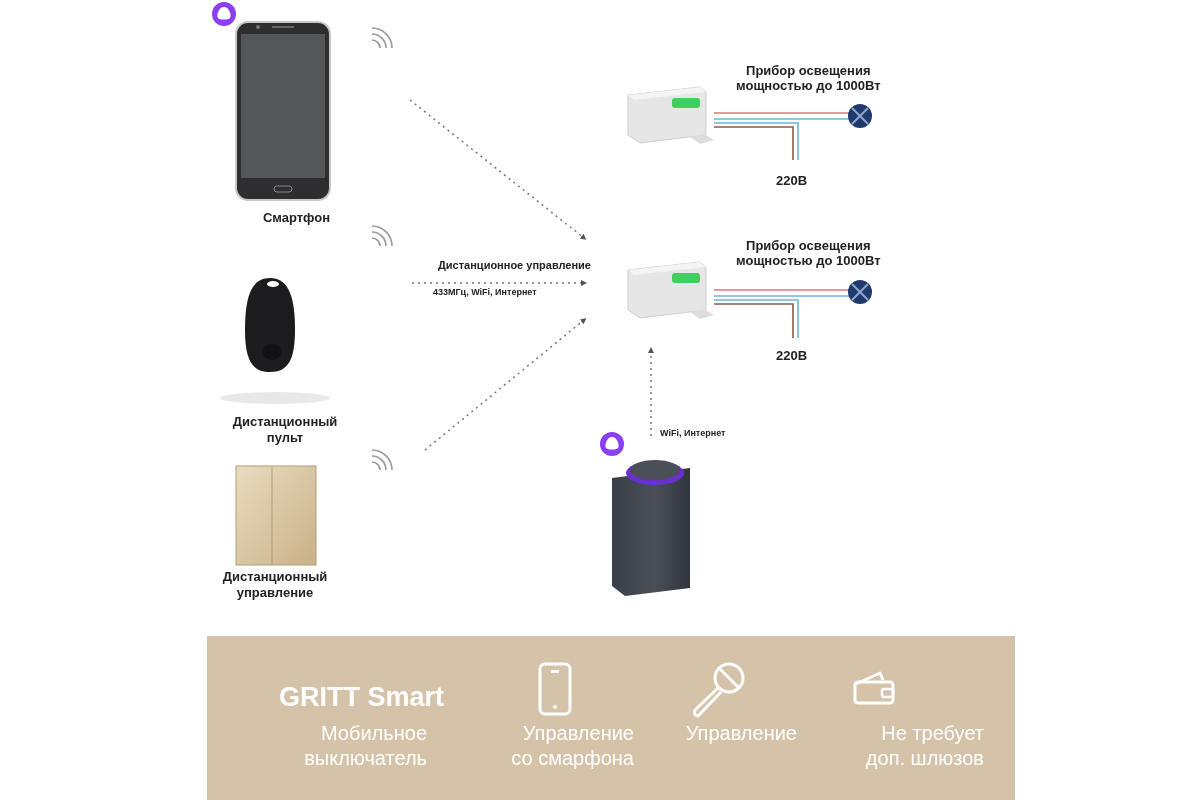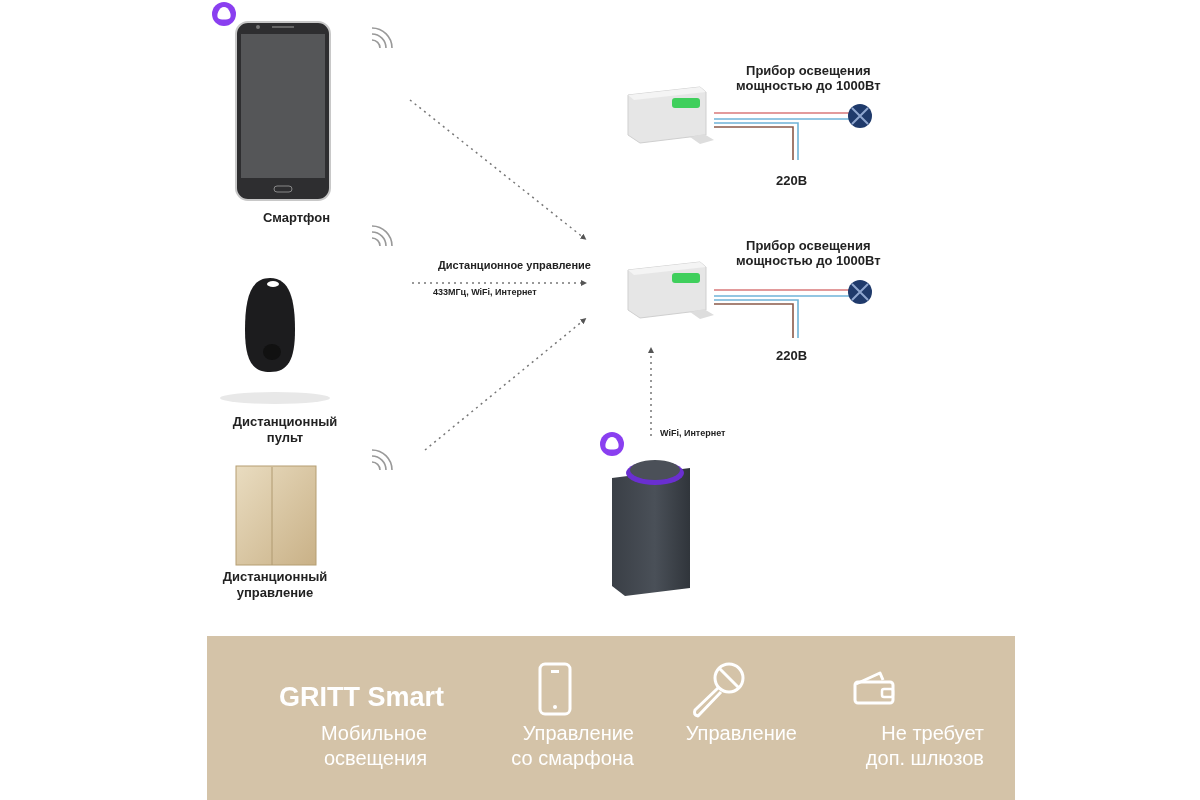--- a/index.html
+++ b/index.html
@@ -158,21 +158,21 @@
   <div>Прибор освещения</div>
   <div>мощностью до 1000Вт</div>
 </div>
 <div class="abs dev-label" style="left:776px; top:348px;">220В</div>
 
 <div class="banner">
   <div class="brand" style="left:72px; top:46px;">GRITT Smart</div>
 
   <div class="feat" style="left:60px; top:85px; width:160px;">
     <div>Мобильное</div>
-    <div>освещения</div>
+    <div>выключатель</div>
   </div>
 
   <svg class="abs" style="left:330px; top:25px;" width="36" height="56" viewBox="0 0 36 56">
     <rect x="3" y="3" width="30" height="50" rx="5" fill="none" stroke="#fff" stroke-width="3"></rect>
     <rect x="14" y="9" width="8" height="3" fill="#fff"></rect>
     <circle cx="18" cy="46" r="2" fill="#fff"></circle>
   </svg>
   <div class="feat" style="left:267px; top:85px; width:160px;">
     <div>Управление</div>
     <div>со смарфона</div>

